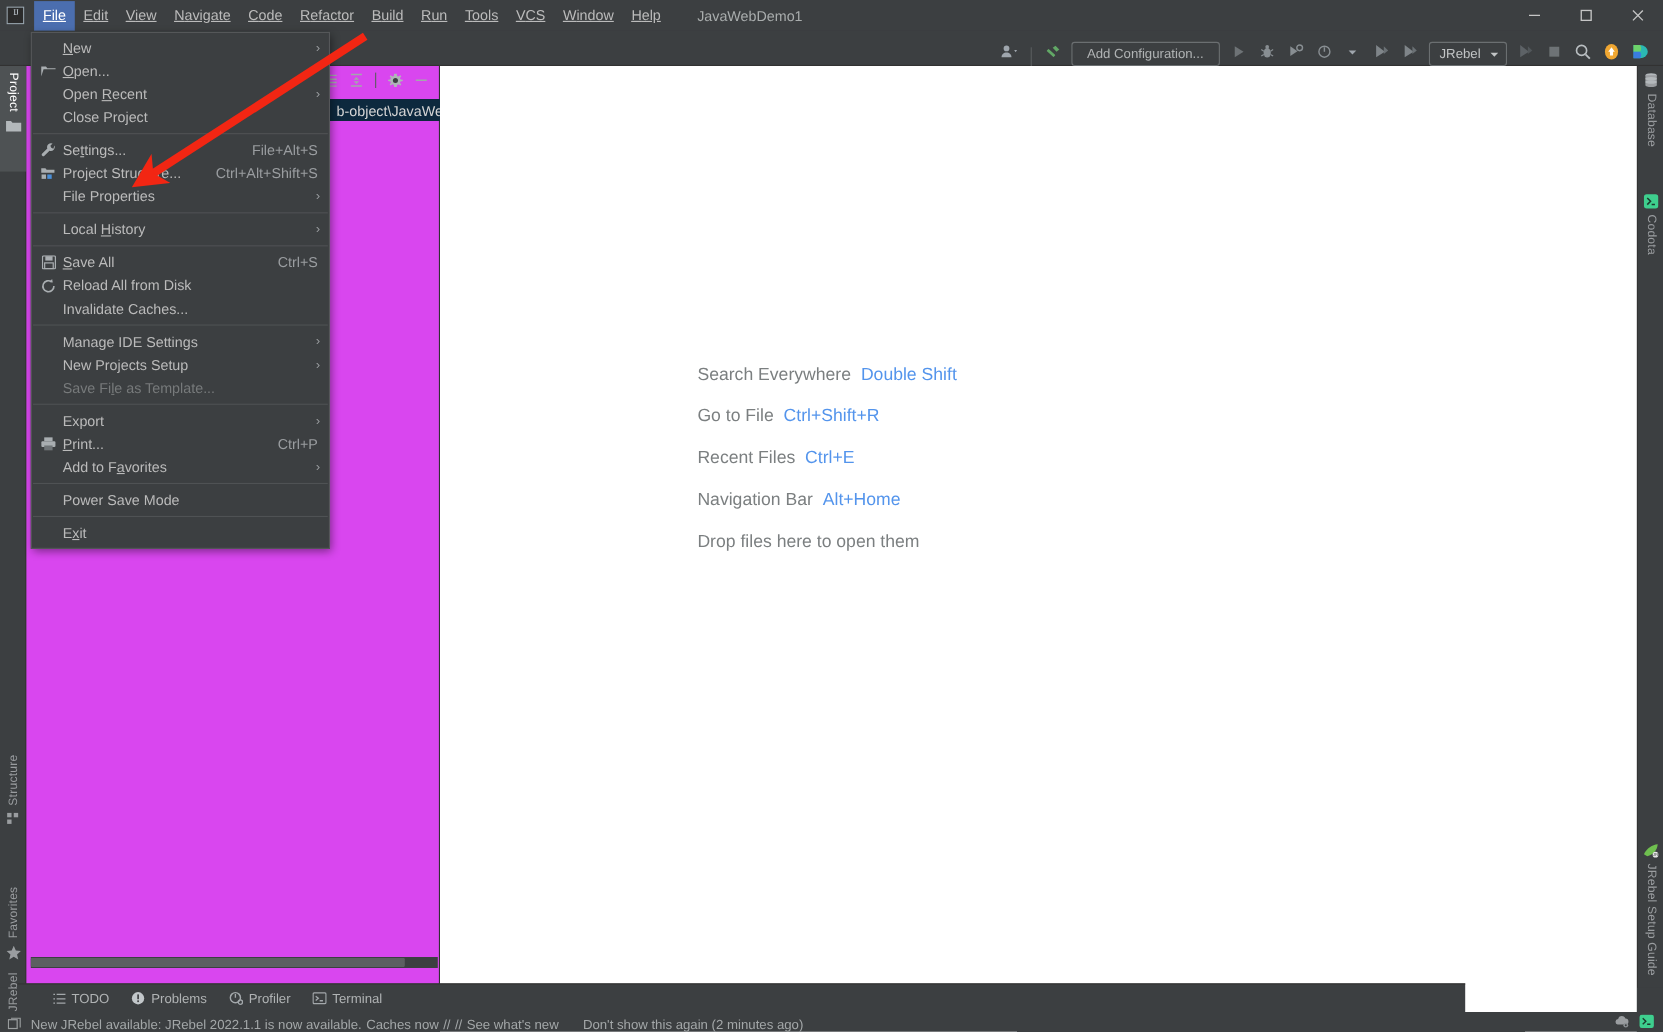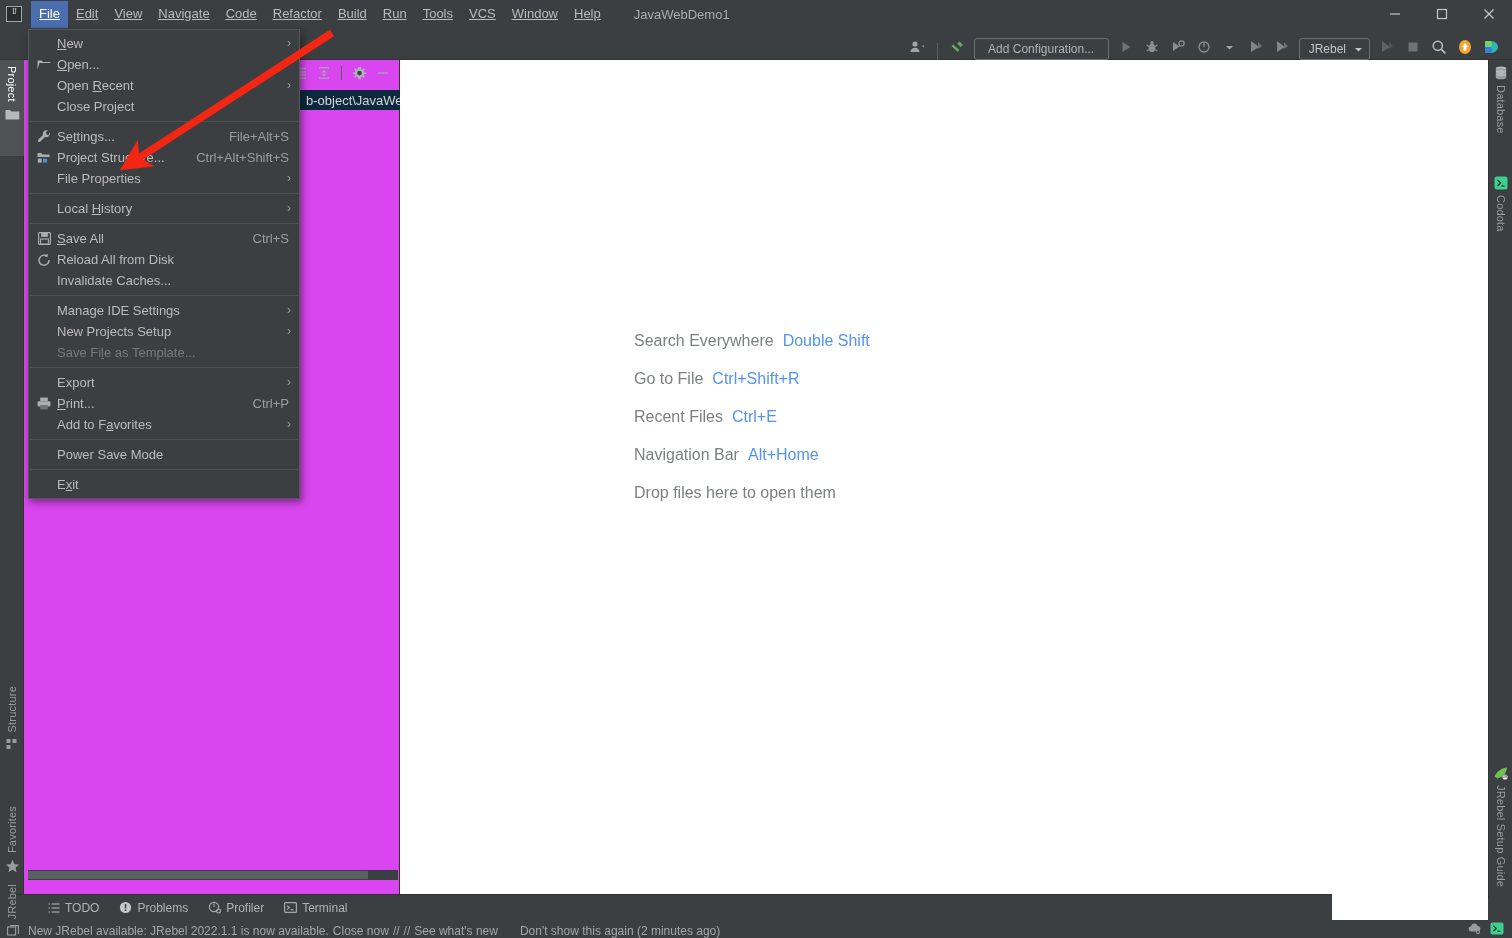--- a/index.html
+++ b/index.html
@@ -529,21 +529,21 @@
   <div class="status-bar">
     <div class="sb-note">
       <span class="sb-icon">
         <svg width="12" height="12" viewBox="0 0 12 12">
           <rect x="0.6" y="2" width="8" height="8" fill="none" stroke="#9b9fa0" stroke-width="1.1"></rect>
           <path d="M3 0.6 L11.4 0.6 L11.4 9" fill="none" stroke="#9b9fa0" stroke-width="1.1"></path>
         </svg>
       </span>
       <span>New JRebel available: JRebel 2022.1.1 is now available.</span>
       <span style="width:4px"></span>
-      <span class="sb-link">Close now</span>
+      <span class="sb-link">Caches now</span>
       <span style="width:4px"></span>
       <span>//</span>
       <span style="width:4px"></span>
       <span>//</span>
       <span style="width:4px"></span>
       <span class="sb-link">See what's new</span>
       <span style="width:22px"></span>
       <span class="sb-link">Don't show this again (2 minutes ago)</span>
     </div>
 

